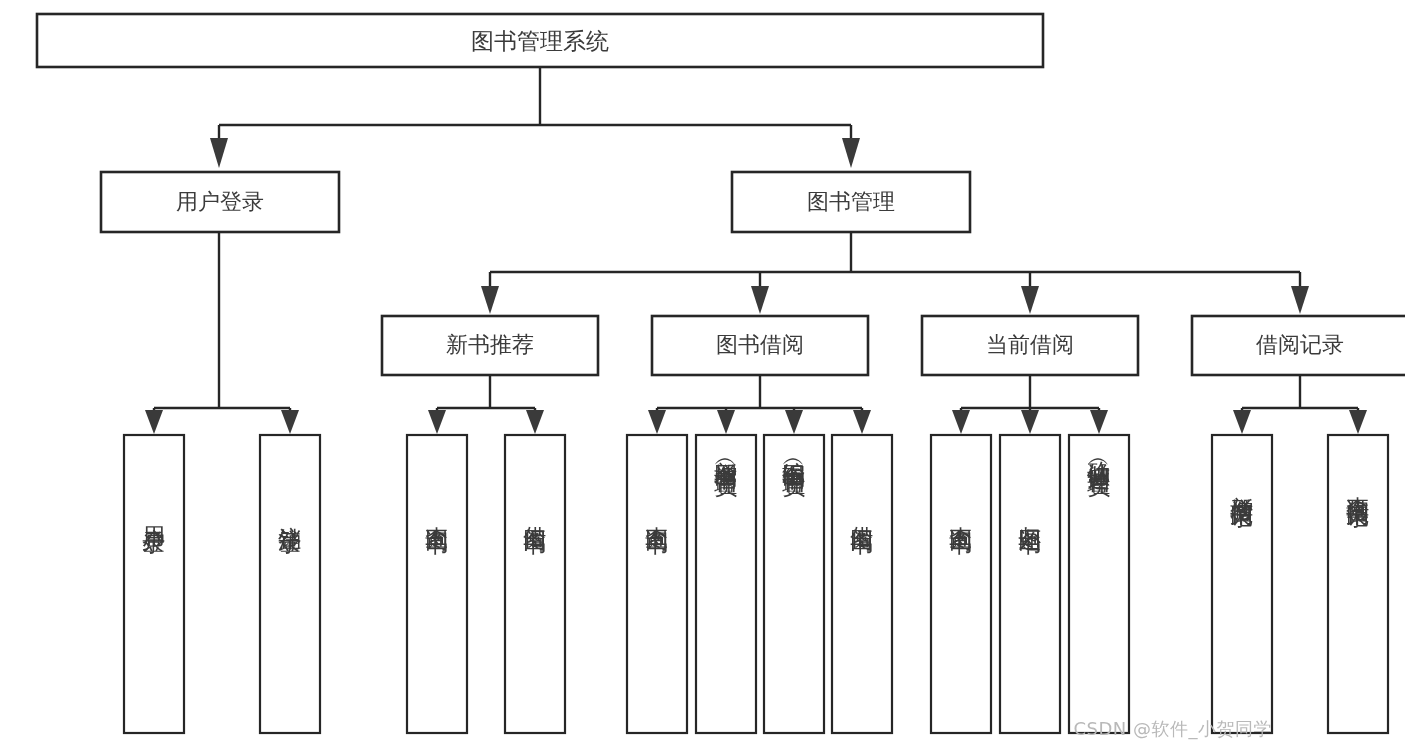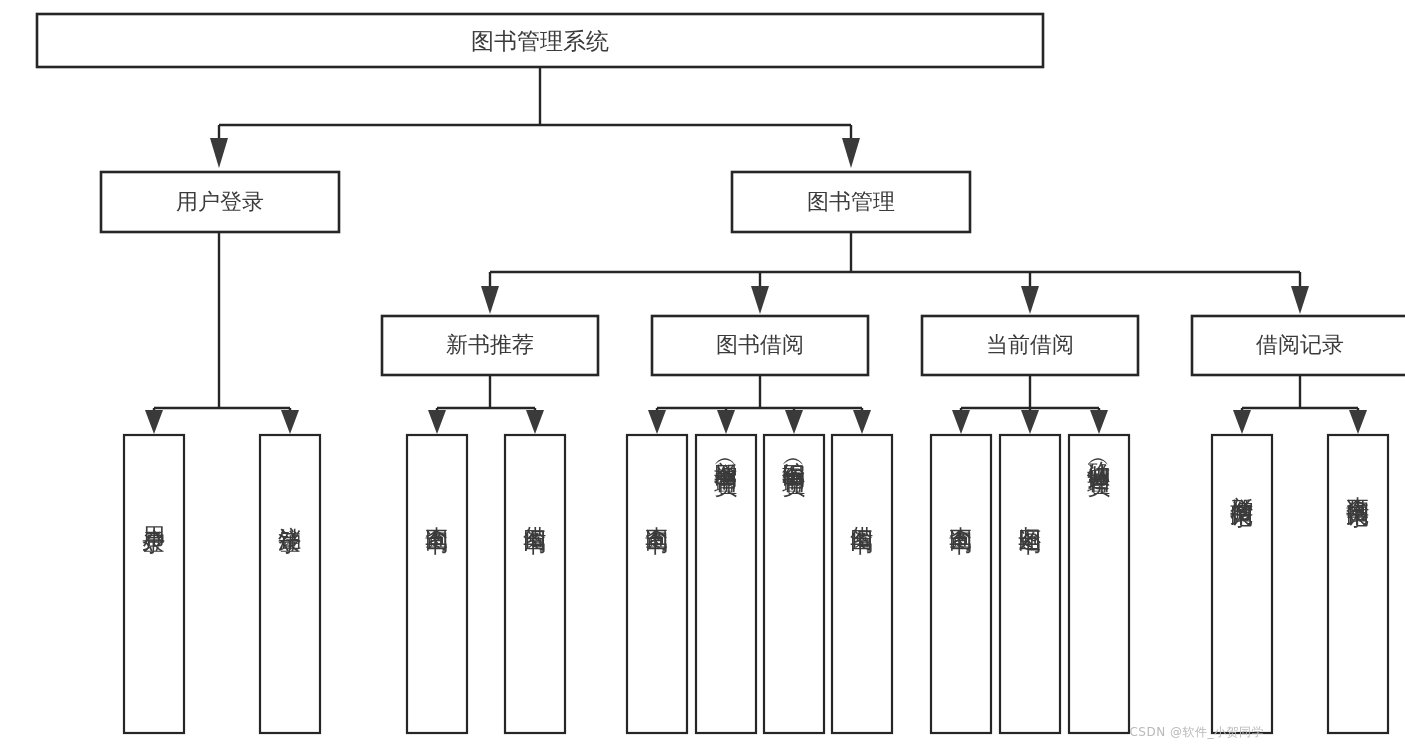--- a/index.html
+++ b/index.html
@@ -68,24 +68,24 @@
     font-family: "DejaVu Sans", "Liberation Sans", sans-serif;
     font-size: 23px;
     line-height: 1.06;
     color: #3b3b3b;
     letter-spacing: 2px;
     white-space: nowrap;
     text-align: center;
   }
   .watermark {
     position: absolute;
-    right: 24px;
+    right: 16px;
     bottom: 6px;
     font-family: "DejaVu Sans", "Liberation Sans", sans-serif;
-    font-size: 12px;
+    font-size: 18px;
     color: #b9b9b9;
     letter-spacing: 0.5px;
     white-space: nowrap;
     user-select: none;
   }
 </style>
 </head>
 <body>
 
 <div id="diagram-root">

